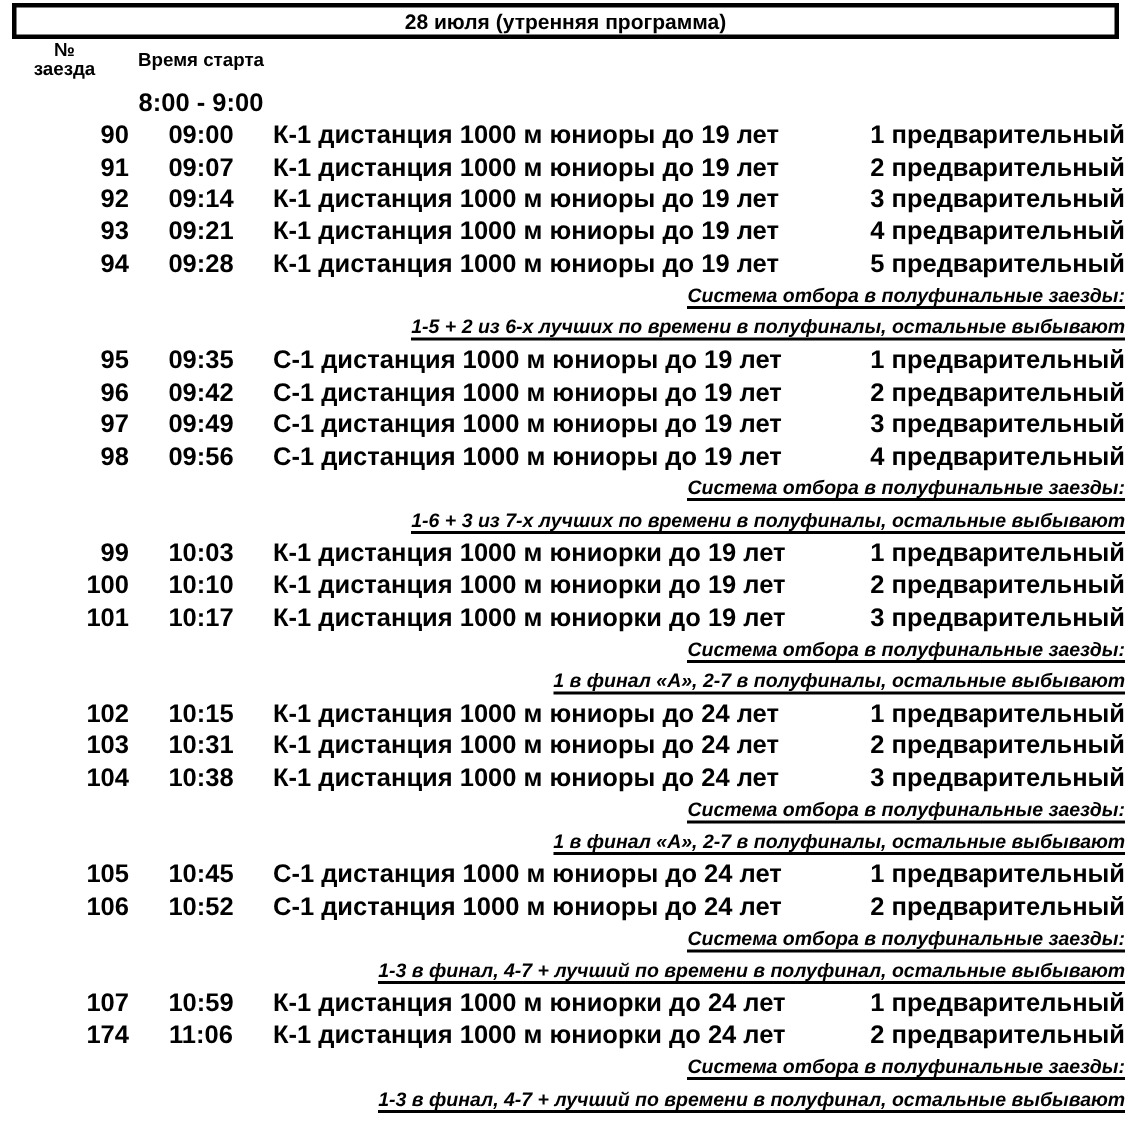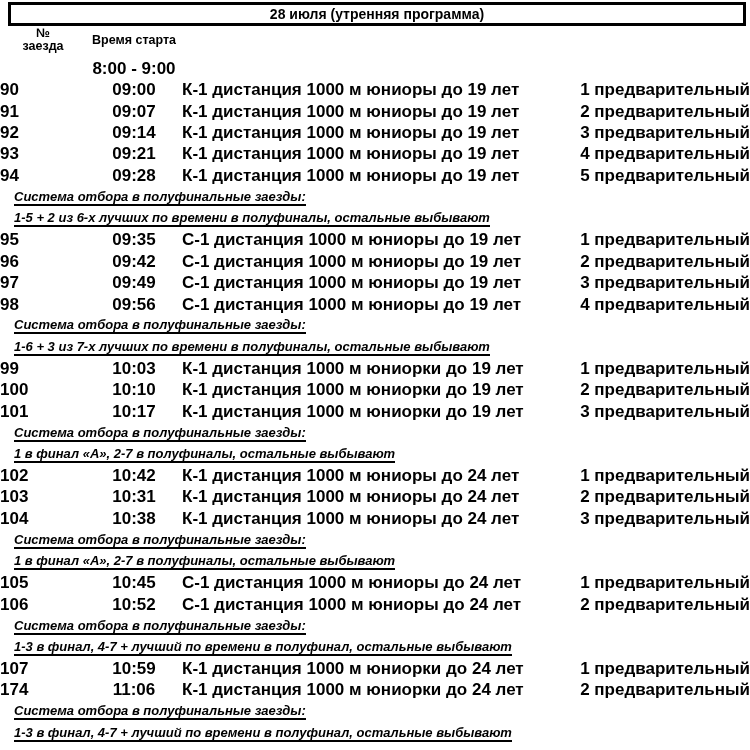--- a/index.html
+++ b/index.html
@@ -60,33 +60,34 @@
   }
   .event-row {
     display: grid;
     grid-template-columns: 86px 96px 376px 192px;
     align-items: center;
     height: 21.45px;
     font-size: 17px;
     font-weight: bold;
   }
   .event-row .cell { white-space: nowrap; overflow: visible; }
-  .event-row .cell-no   { text-align: left; }
+  .event-row .cell-no   { text-align: right; }
   .event-row .cell-time { text-align: center; }
   .event-row .cell-program { text-align: left; }
   .event-row .cell-heat    { text-align: right; }
   .note-row {
     height: 21.45px;
     display: flex;
     align-items: center;
     padding-left: 14px;
     font-size: 13px;
     font-weight: bold;
     font-style: italic;
     white-space: nowrap;
+    justify-content: flex-end;
   }
   .note-row .note-text {
     display: inline-block;
     border-bottom: 2px solid #000000;
     padding-bottom: 0px;
     line-height: 15px;
   }
 </style>
 </head>
 <body>
@@ -197,21 +198,21 @@
         <div class="cell cell-heat">3 предварительный</div>
       </div>
       <div class="note-row">
         <span class="note-text">Система отбора в полуфинальные заезды:</span>
       </div>
       <div class="note-row">
         <span class="note-text">1 в финал «А», 2-7 в полуфиналы, остальные выбывают</span>
       </div>
       <div class="event-row">
         <div class="cell cell-no">102</div>
-        <div class="cell cell-time">10:42</div>
+        <div class="cell cell-time">10:15</div>
         <div class="cell cell-program">К-1 дистанция 1000 м юниоры до 24 лет</div>
         <div class="cell cell-heat">1 предварительный</div>
       </div>
       <div class="event-row">
         <div class="cell cell-no">103</div>
         <div class="cell cell-time">10:31</div>
         <div class="cell cell-program">К-1 дистанция 1000 м юниоры до 24 лет</div>
         <div class="cell cell-heat">2 предварительный</div>
       </div>
       <div class="event-row">

